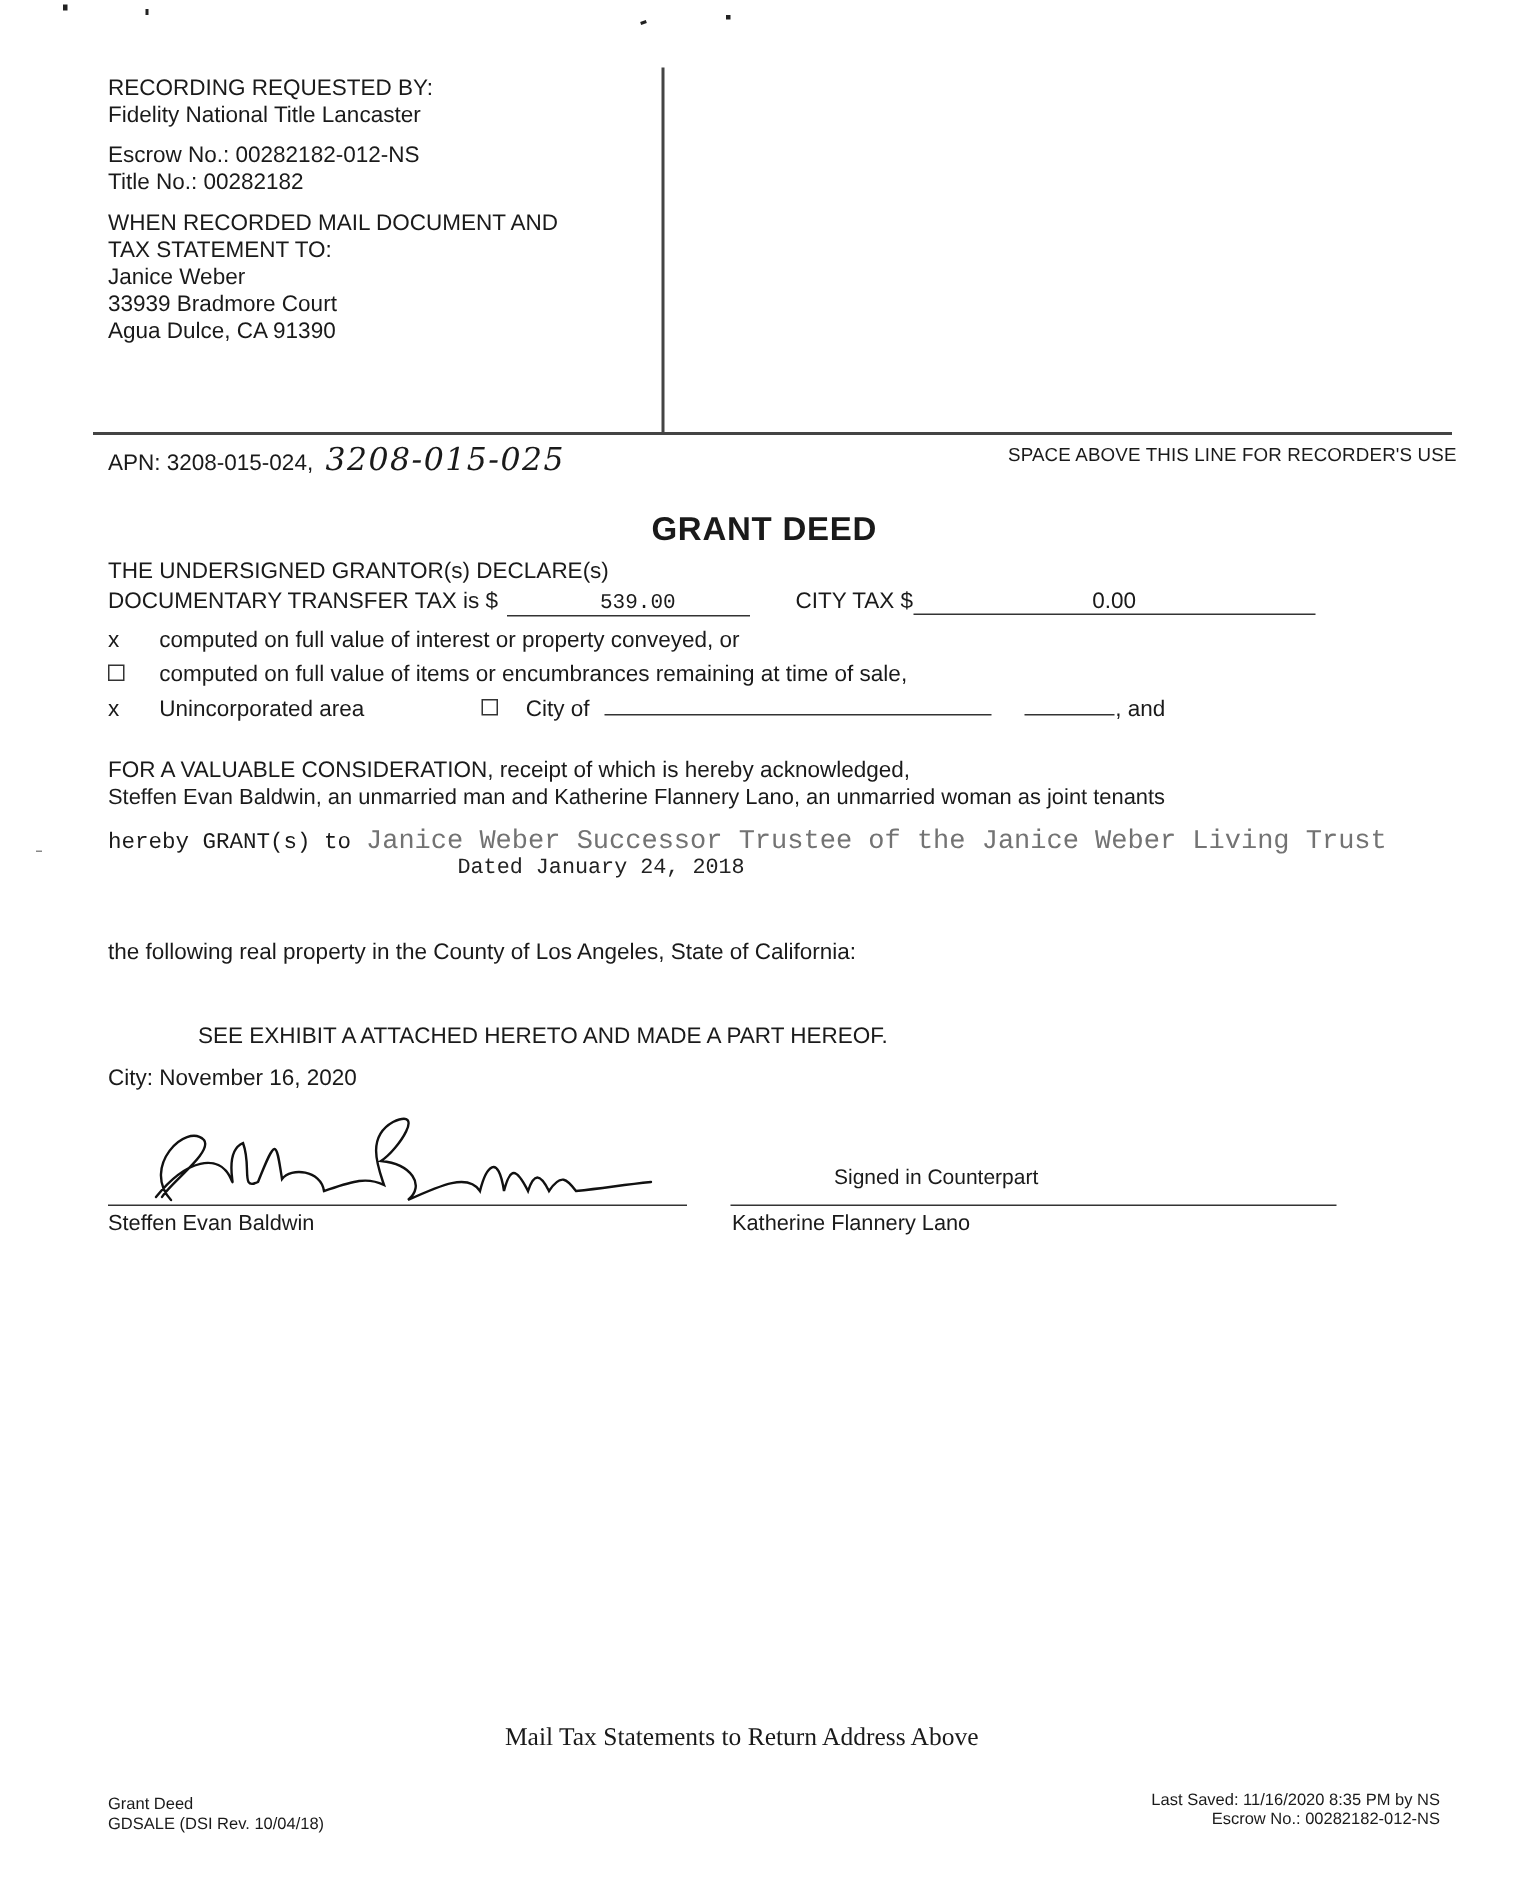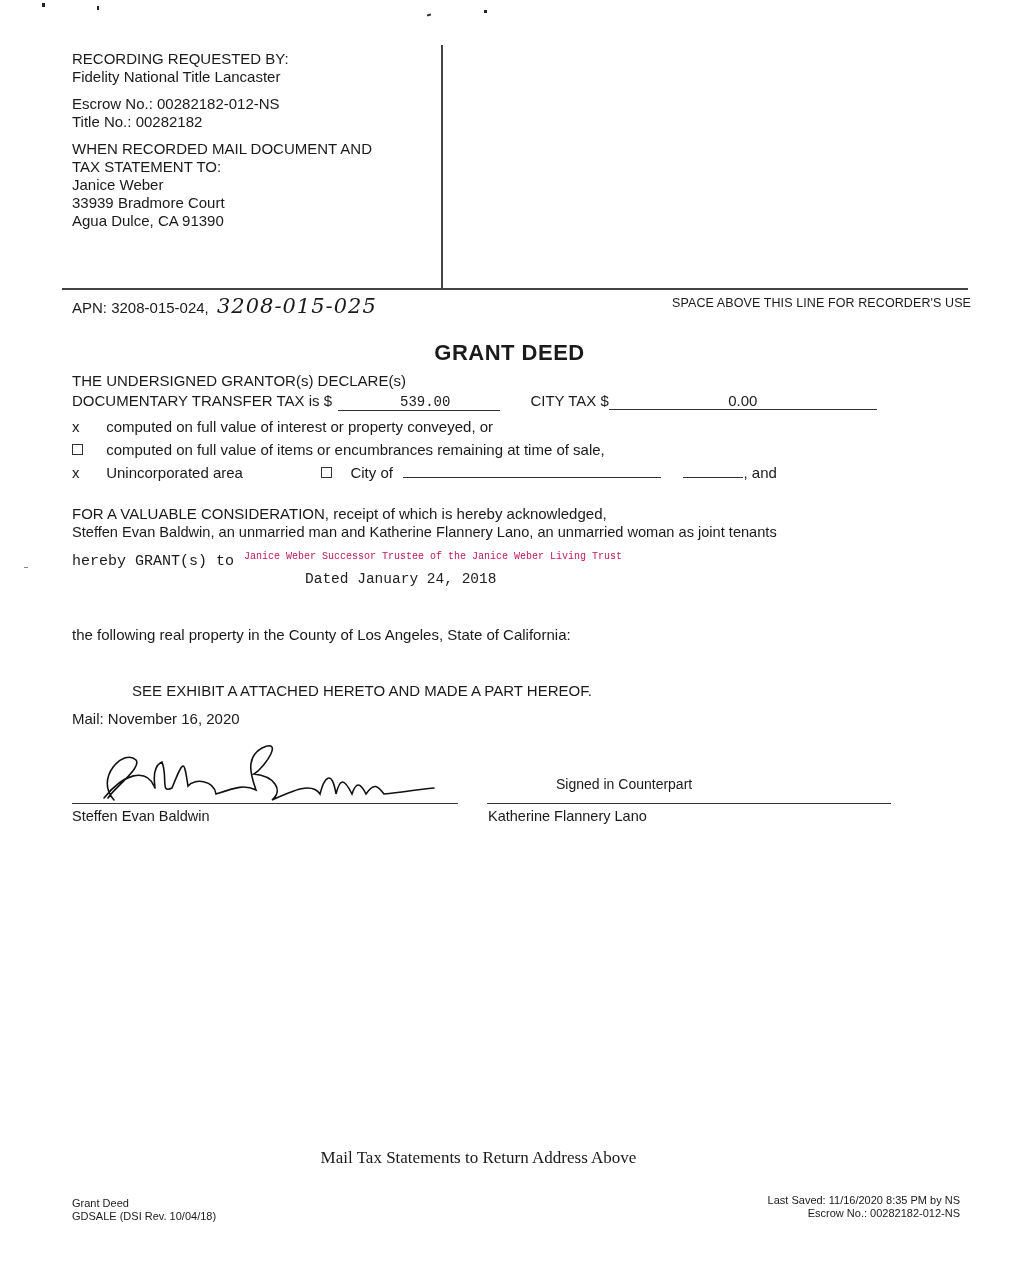--- a/index.html
+++ b/index.html
@@ -3,21 +3,21 @@
 <meta charset="utf-8">
 <style>
   html, body { margin: 0; padding: 0; background: #ffffff; }
   body {
     width: 1023px; height: 1269px; position: relative; overflow: hidden;
     font-family: "Liberation Sans", sans-serif; color: #1a1a1a;
   }
   .abs { position: absolute; }
   .bold { font-weight: normal; }
   .mono { font-family: "Liberation Mono", monospace; }
-  .serif { font-family: "Liberation Serif", serif; }
+  .serif { font-family: "Liberation Serif", serif; padding-left: 16px; }
   .hand { font-family: "DejaVu Serif", serif; font-style: italic; }
 
   
   .speck { position: absolute; background: #222; }
 
   
   .hdr { left: 72px; top: 50px; width: 360px; font-size: 15px; line-height: 18px; }
   .hdr .gap { height: 9px; }
   .vdiv { left: 441px; top: 45px; width: 1.5px; height: 244px; background: #444; }
   .hrule { left: 62px; top: 288px; width: 906px; height: 1.5px; background: #444; }
@@ -104,30 +104,30 @@
   <span class="box" style="margin-right:14px;"></span>
   <span>City of</span>
   <span class="fill" style="width:258px;margin-left:6px;"></span>
   <span style="display:inline-block;width:14px;"></span>
   <span class="fill" style="width:60px;"></span><span>, and</span>
 </div>
 
 <div class="abs body-line" style="top:505px;">FOR A VALUABLE CONSIDERATION, receipt of which is hereby acknowledged,</div>
 <div class="abs body-line bold" style="top:524px;font-size:14.6px;">Steffen Evan Baldwin, an unmarried man and Katherine Flannery Lano, an unmarried woman as joint tenants</div>
 <div class="abs body-line" style="top:553px;font-family:Liberation Mono, monospace;">hereby GRANT(s) to</div>
-<div class="abs mono" style="left:244px;top:551px;font-size:10px;white-space:nowrap;color:#be185d;">Janice Weber Successor Trustee of the Janice Weber Living Trust</div>
+<div class="abs mono" style="left:244px;top:551px;font-size:18px;white-space:nowrap;color:#737373;">Janice Weber Successor Trustee of the Janice Weber Living Trust</div>
 <div class="abs mono" style="left:305px;top:571px;font-size:14.5px;white-space:nowrap;color:#222;">Dated January 24, 2018</div>
 
 <div class="abs body-line" style="top:626px;">
   <span>the following real property in the County of</span>
   <span class="bold">Los Angeles</span><span>, State of California:</span>
 </div>
 <div class="abs body-line bold" style="left:132px;top:682px;">SEE EXHIBIT A ATTACHED HERETO AND MADE A PART HEREOF.</div>
 <div class="abs body-line" style="top:710px;">
-  <span>Mail:</span>
+  <span>City:</span>
   <span>November 16, 2020</span>
 </div>
 
 <div class="abs" style="left:84px;top:738px;width:370px;height:70px;">
   <svg width="370" height="70" viewBox="0 0 370 70">
     <path d="M30 62 C 10 40, 40 10, 52 22 C 58 30, 30 50, 24 60 M 20 60 C 40 35, 62 30, 70 48 C 74 58, 64 30, 78 24 C 84 40, 76 56, 88 50 C 100 20, 100 22, 104 48 C 110 40, 130 42, 132 56 C 150 50, 160 46, 172 52 C 168 40, 160 20, 178 10 C 200 0, 182 28, 170 36 C 190 38, 200 52, 188 62 C 210 52, 228 44, 236 56 C 240 40, 248 30, 252 56 C 256 40, 260 40, 268 56 C 272 44, 276 44, 282 56 C 290 44, 294 48, 300 56 C 320 54, 330 52, 350 50" fill="none" stroke="#111" stroke-width="1.6" stroke-linecap="round"></path>
   </svg>
 </div>
 <div class="abs sig-line" style="left:72px;top:803px;width:386px;"></div>
 <div class="abs body-line bold" style="top:808px;font-size:14.5px;">Steffen Evan Baldwin</div>

